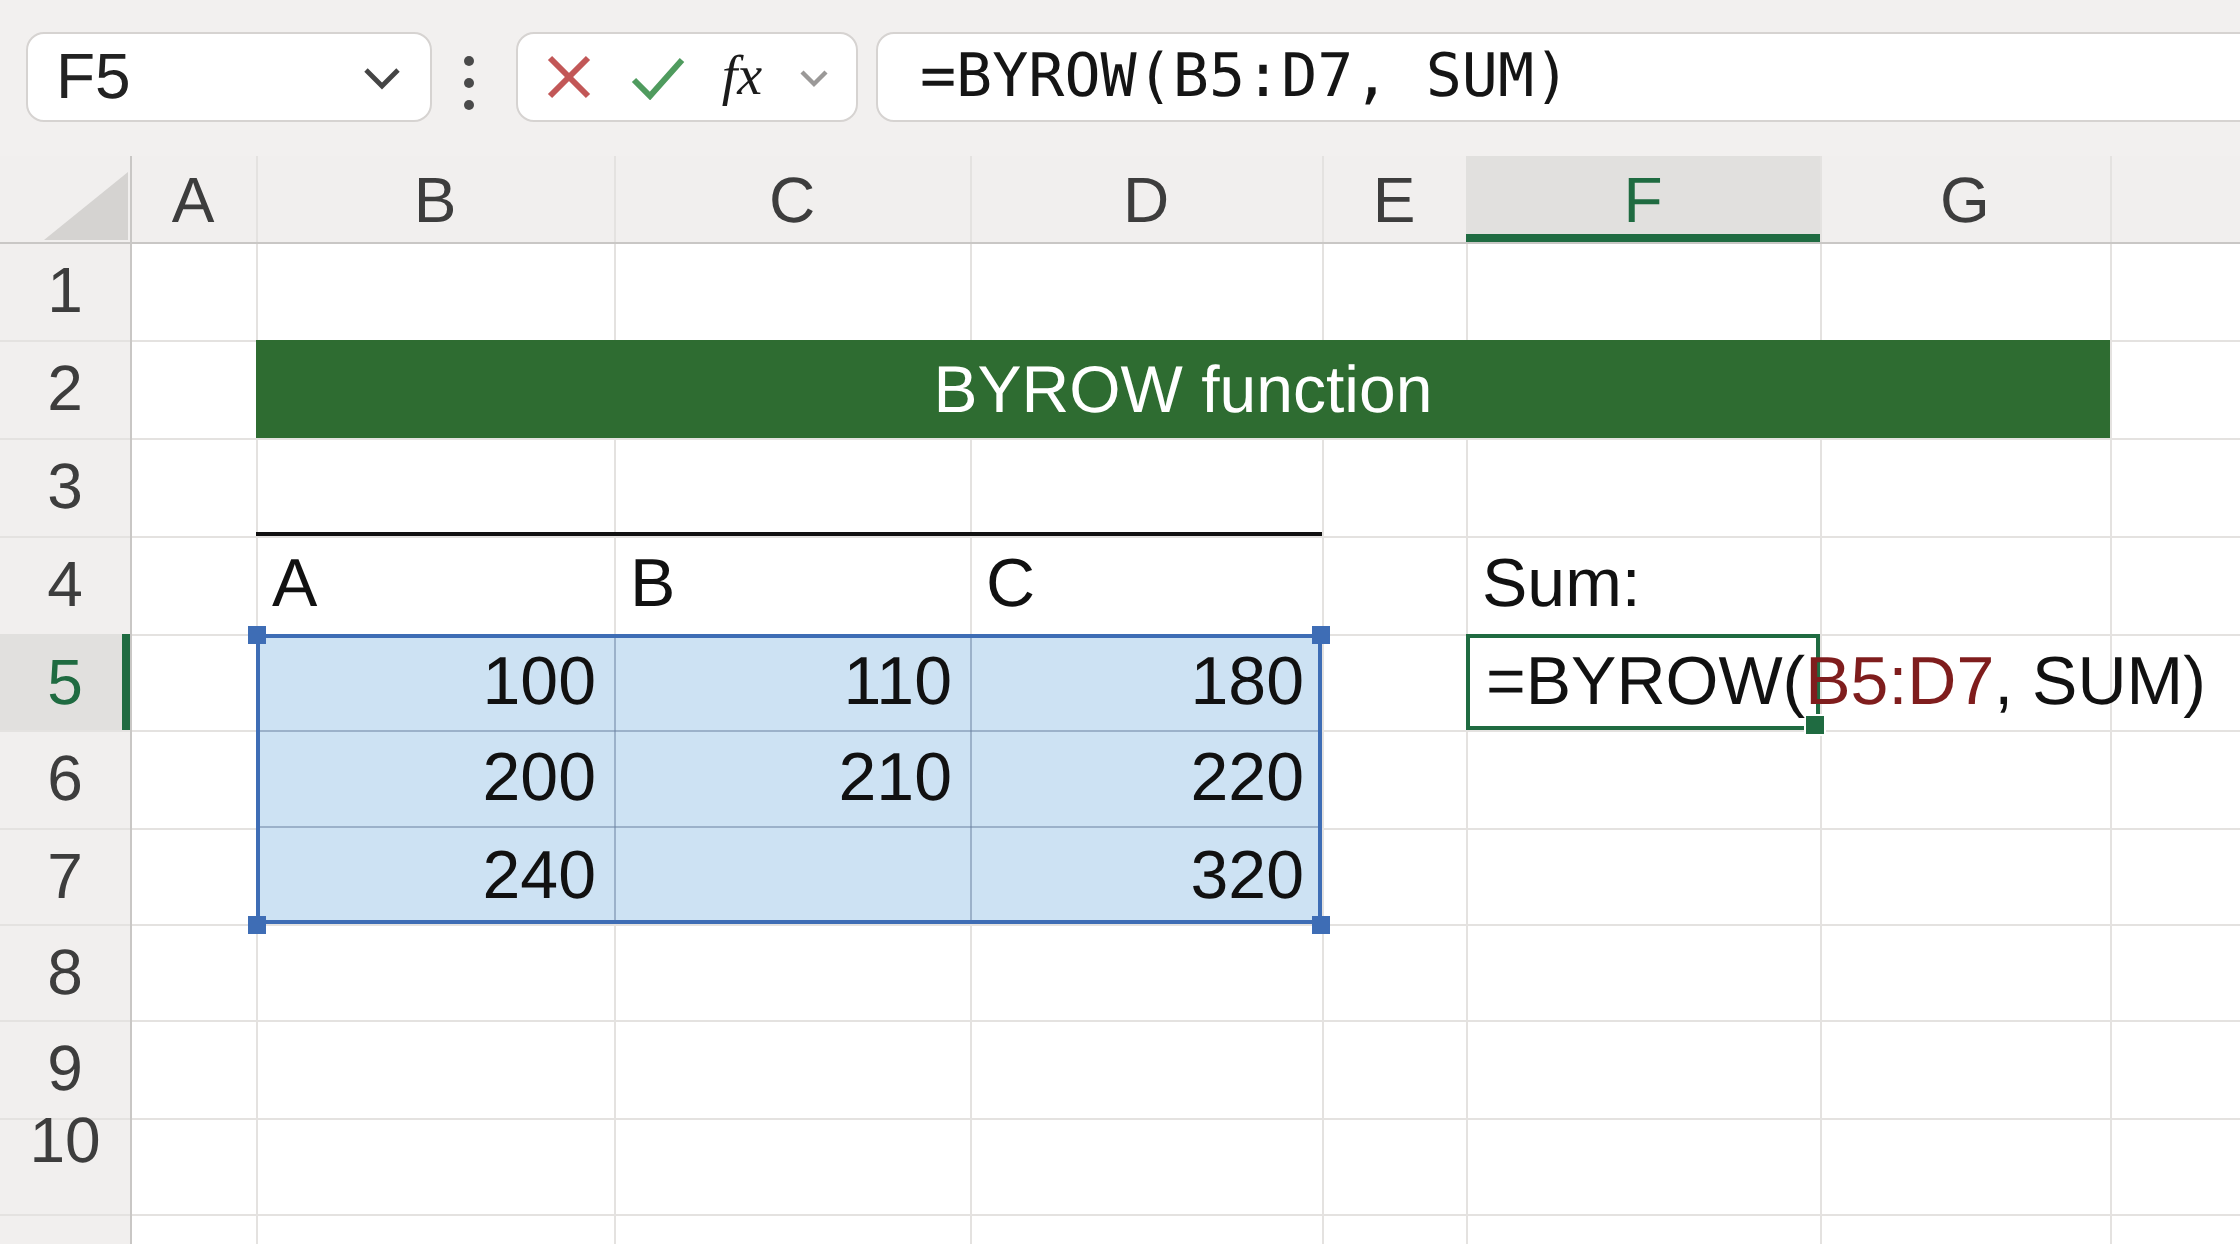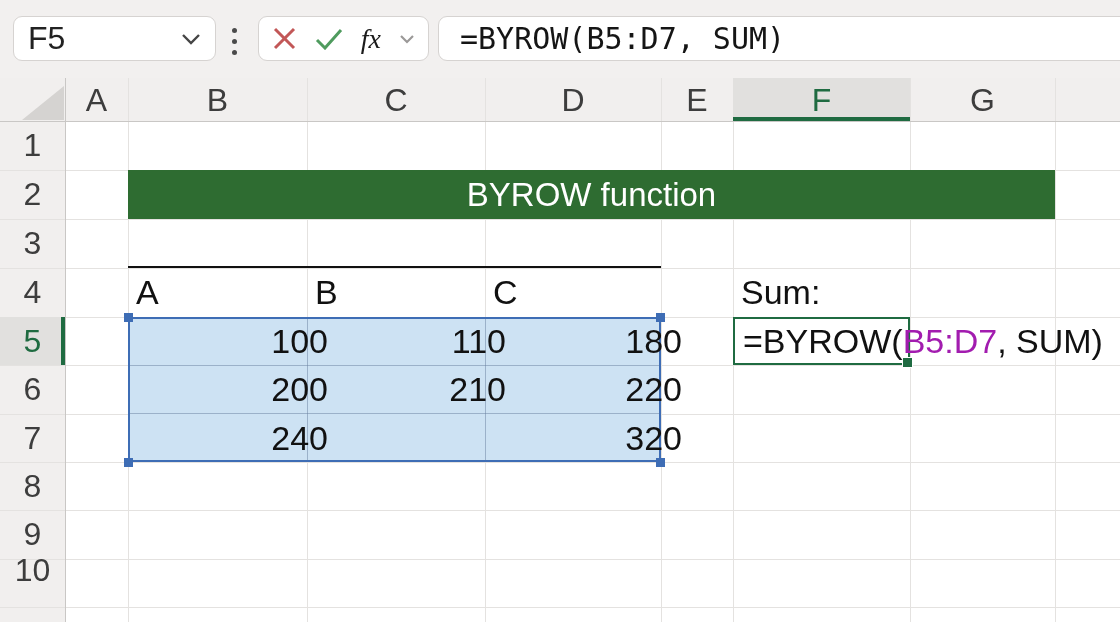--- a/index.html
+++ b/index.html
@@ -52,35 +52,35 @@
   .hline{position:absolute;left:0;width:1120px;height:1px;background:#e4e2e0;}
   .hdrline{background:#c9c7c5;}
   .rowedge{position:absolute;left:65px;top:78px;width:1px;height:544px;background:#c9c7c5;}
 
   
   .banner{position:absolute;left:128px;top:170px;width:927px;height:49px;background:#2e6c31;
           color:#fff;text-align:center;line-height:49px;font-size:33px;z-index:3;}
   .topborder{position:absolute;left:128px;top:266px;width:533px;height:2px;background:#111;z-index:3;}
   .cell{position:absolute;font-size:34px;color:#111;z-index:5;box-sizing:border-box;}
   .lbl{padding-left:8px;}
-  .num{text-align:right;padding-right:9px;margin-left:30px;}
+  .num{text-align:right;padding-right:9px;}
 
   .range{position:absolute;left:128px;top:317px;width:533px;height:145px;background:#cde2f3;
          border:2px solid #3e6db5;box-sizing:border-box;z-index:2;}
   .range .iv{position:absolute;top:0;bottom:0;width:1px;background:rgba(105,128,160,.5);}
   .range .ih{position:absolute;left:0;right:0;height:1px;background:rgba(105,128,160,.5);}
   .handle{position:absolute;width:9px;height:9px;background:#3e6db5;z-index:6;}
 
   .editbox{position:absolute;left:733px;top:317px;width:177px;height:48px;border:2px solid #1f6b41;
            box-sizing:border-box;z-index:6;}
   .editbox .ghandle{position:absolute;right:-5px;bottom:-5px;width:9px;height:9px;
                     background:#1f6b41;border:1px solid #fff;}
   .editformula{position:absolute;left:733px;top:317px;height:48px;line-height:48px;padding-left:10px;
                font-size:34px;white-space:pre;z-index:7;color:#111;}
-  .refblue{color:#a21caf;margin-top:45px;}
+  .refblue{color:#7f1d1d;margin-top:45px;}
 </style>
 </head>
 <body>
 
 <div id="stage">
 
   <div class="topbar">
     <div class="wbox namebox">
       <span class="val">F5</span>
       <svg width="20" height="12" viewBox="0 0 20 12">

